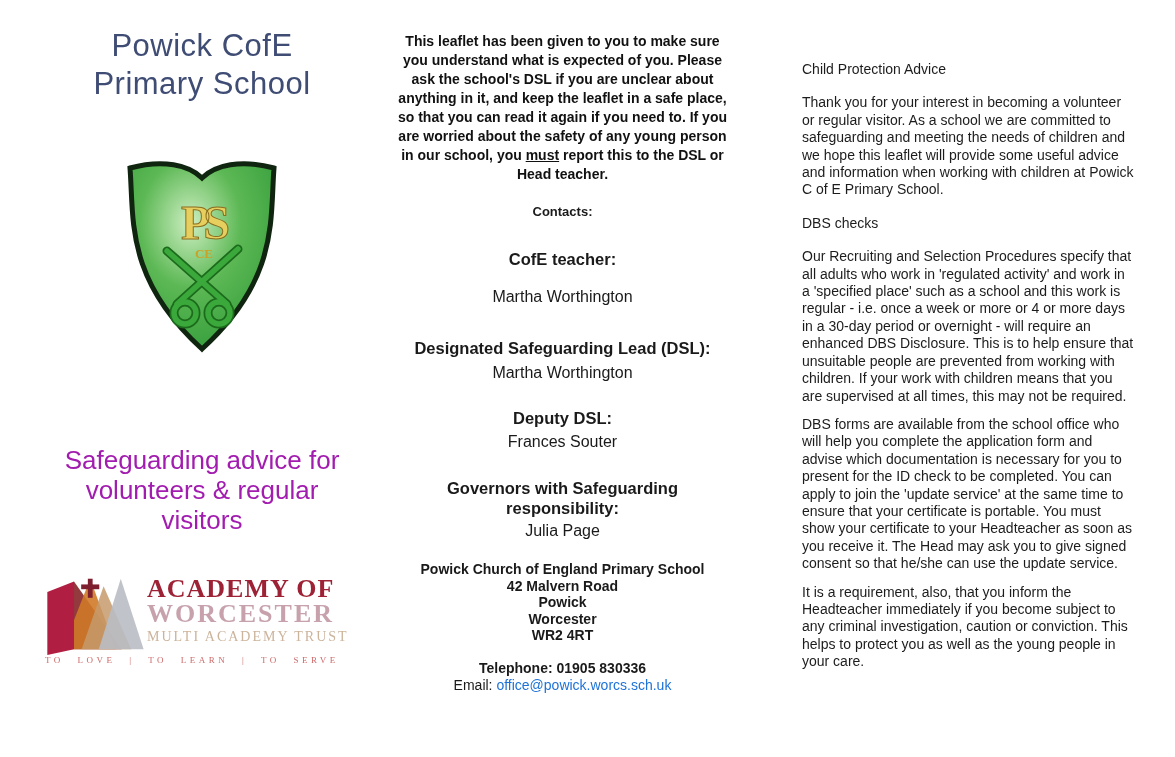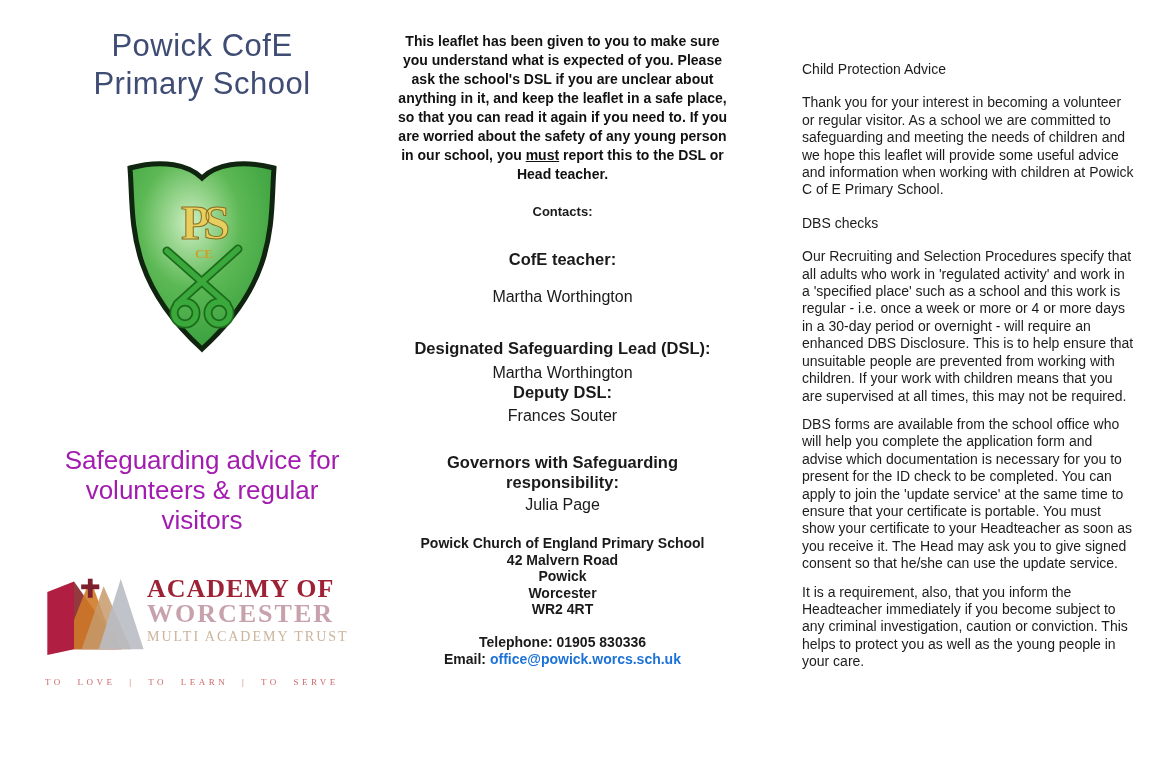--- a/index.html
+++ b/index.html
@@ -17,37 +17,37 @@
   }
   .crest-wrap{margin-top:54px;}
   .tagline{margin-top:86px;font-size:26px;line-height:30px;color:#a21caf;}
   .diocese{margin-top:38px;text-align:left;padding-left:17px;}
   .diocese-row{display:flex;align-items:flex-start;}
   .diocese-textblock{margin-left:2px;padding-top:4px;font-family:"Liberation Serif",serif;}
   .dio-l1{font-size:26px;font-weight:700;letter-spacing:1px;color:var(--diocese-red,#9d2235);line-height:24px;}
   .dio-l2{font-size:26px;font-weight:700;letter-spacing:2px;color:var(--diocese-mauve,#c7a2ad);line-height:25px;}
   .dio-l3{font-size:14px;font-weight:400;letter-spacing:2px;color:var(--diocese-tan,#ccb39b);line-height:18px;margin-top:2px;}
   .dio-motto{
-    margin-top:22px;font-family:"Liberation Serif",serif;font-size:9px;
+    margin-top:0;font-family:"Liberation Serif",serif;font-size:9px;
     letter-spacing:3.5px;word-spacing:8px;color:var(--diocese-motto-red,#cc6a6a);
   }
   
   .col-mid{position:absolute;left:394px;top:0;width:337px;text-align:center;}
   .intro{margin-top:32px;font-size:14px;font-weight:700;line-height:19px;color:#111;}
   .contacts-heading{margin-top:20px;font-size:13px;font-weight:700;}
   .entry{width:312px;margin:0 auto;}
   .entry .role{font-weight:700;font-size:16.5px;line-height:20px;}
   .entry .person{font-size:16px;line-height:19px;}
   .entry1{margin-top:30px;} .entry1 .person{margin-top:18px;}
   .entry2{margin-top:32px;} .entry2 .person{margin-top:5px;}
-  .entry3{} .entry3 .person{margin-top:4px;}
+  .entry3{margin-top:26px;} .entry3 .person{margin-top:4px;}
   .entry4{margin-top:27px;} .entry4 .person{margin-top:3px;}
   .address{margin-top:21px;font-size:14px;font-weight:700;line-height:16.5px;}
   .tel-line{margin-top:16px;font-size:14px;font-weight:700;line-height:17px;}
-  .email-line{font-size:14px;font-weight:700;line-height:17px;}
+  .email-line{font-size:14px;font-weight:400;line-height:17px;}
   .email-link{color:var(--link-blue,#1d72d8);text-decoration:none;cursor:pointer;}
   
   .col-right{position:absolute;left:802px;top:0;width:334px;text-align:left;
     font-size:14px;line-height:17.4px;color:#1c1c1c;}
   .r-h{font-weight:400;}
   .rh1{margin-top:61px;}
   .rp1{margin-top:16px;}
   .rh2{margin-top:16px;}
   .rp2{margin-top:16px;}
   .rp3{margin-top:11px;}

